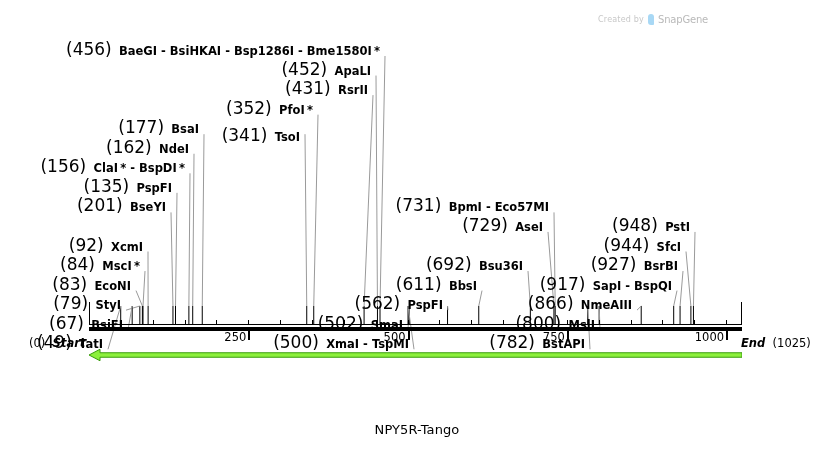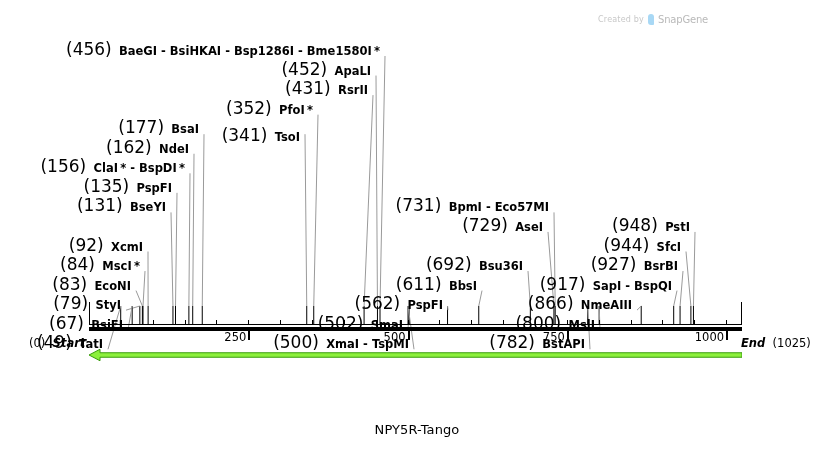--- a/index.html
+++ b/index.html
@@ -200,21 +200,21 @@
   <div id="labels-layer">
       <div class="site-label" style="left: 380px; top: 33px;"><span class="pos">(456)</span>&nbsp; <span class="enz">BaeGI</span><span class="sep">&nbsp;-&nbsp;</span><span class="enz">BsiHKAI</span><span class="sep">&nbsp;-&nbsp;</span><span class="enz">Bsp1286I</span><span class="sep">&nbsp;-&nbsp;</span><span class="enz">Bme1580I</span><span class="star"> *</span></div>
       <div class="site-label" style="left: 371px; top: 52.55px;"><span class="pos">(452)</span>&nbsp; <span class="enz">ApaLI</span></div>
       <div class="site-label" style="left: 368px; top: 72.1px;"><span class="pos">(431)</span>&nbsp; <span class="enz">RsrII</span></div>
       <div class="site-label" style="left: 313px; top: 91.65px;"><span class="pos">(352)</span>&nbsp; <span class="enz">PfoI</span><span class="star"> *</span></div>
       <div class="site-label" style="left: 300px; top: 111.2px; margin-top: 8px;"><span class="pos">(341)</span>&nbsp; <span class="enz">TsoI</span></div>
       <div class="site-label" style="left: 199px; top: 111.2px;"><span class="pos">(177)</span>&nbsp; <span class="enz">BsaI</span></div>
       <div class="site-label" style="left: 189px; top: 130.75px;"><span class="pos">(162)</span>&nbsp; <span class="enz">NdeI</span></div>
       <div class="site-label" style="left: 185px; top: 150.3px;"><span class="pos">(156)</span>&nbsp; <span class="enz">ClaI</span><span class="star"> *</span><span class="sep">&nbsp;-&nbsp;</span><span class="enz">BspDI</span><span class="star"> *</span></div>
       <div class="site-label" style="left: 172px; top: 169.85px;"><span class="pos">(135)</span>&nbsp; <span class="enz">PspFI</span></div>
-      <div class="site-label" style="left: 166px; top: 189.4px;"><span class="pos">(131)</span>&nbsp; <span class="enz">BseYI</span></div>
+      <div class="site-label" style="left: 166px; top: 189.4px;"><span class="pos">(201)</span>&nbsp; <span class="enz">BseYI</span></div>
       <div class="site-label" style="left: 549px; top: 189.4px;"><span class="pos">(731)</span>&nbsp; <span class="enz">BpmI</span><span class="sep">&nbsp;-&nbsp;</span><span class="enz">Eco57MI</span></div>
       <div class="site-label" style="left: 543px; top: 208.95px;"><span class="pos">(729)</span>&nbsp; <span class="enz">AseI</span></div>
       <div class="site-label" style="left: 690px; top: 208.95px;"><span class="pos">(948)</span>&nbsp; <span class="enz">PstI</span></div>
       <div class="site-label" style="left: 143px; top: 228.5px;"><span class="pos">(92)</span>&nbsp; <span class="enz">XcmI</span></div>
       <div class="site-label" style="left: 681px; top: 228.5px;"><span class="pos">(944)</span>&nbsp; <span class="enz">SfcI</span></div>
       <div class="site-label" style="left: 140px; top: 248.05px;"><span class="pos">(84)</span>&nbsp; <span class="enz">MscI</span><span class="star"> *</span></div>
       <div class="site-label" style="left: 523px; top: 248.05px;"><span class="pos">(692)</span>&nbsp; <span class="enz">Bsu36I</span></div>
       <div class="site-label" style="left: 678px; top: 248.05px;"><span class="pos">(927)</span>&nbsp; <span class="enz">BsrBI</span></div>
       <div class="site-label" style="left: 131px; top: 267.6px;"><span class="pos">(83)</span>&nbsp; <span class="enz">EcoNI</span></div>
       <div class="site-label" style="left: 477px; top: 267.6px;"><span class="pos">(611)</span>&nbsp; <span class="enz">BbsI</span></div>

